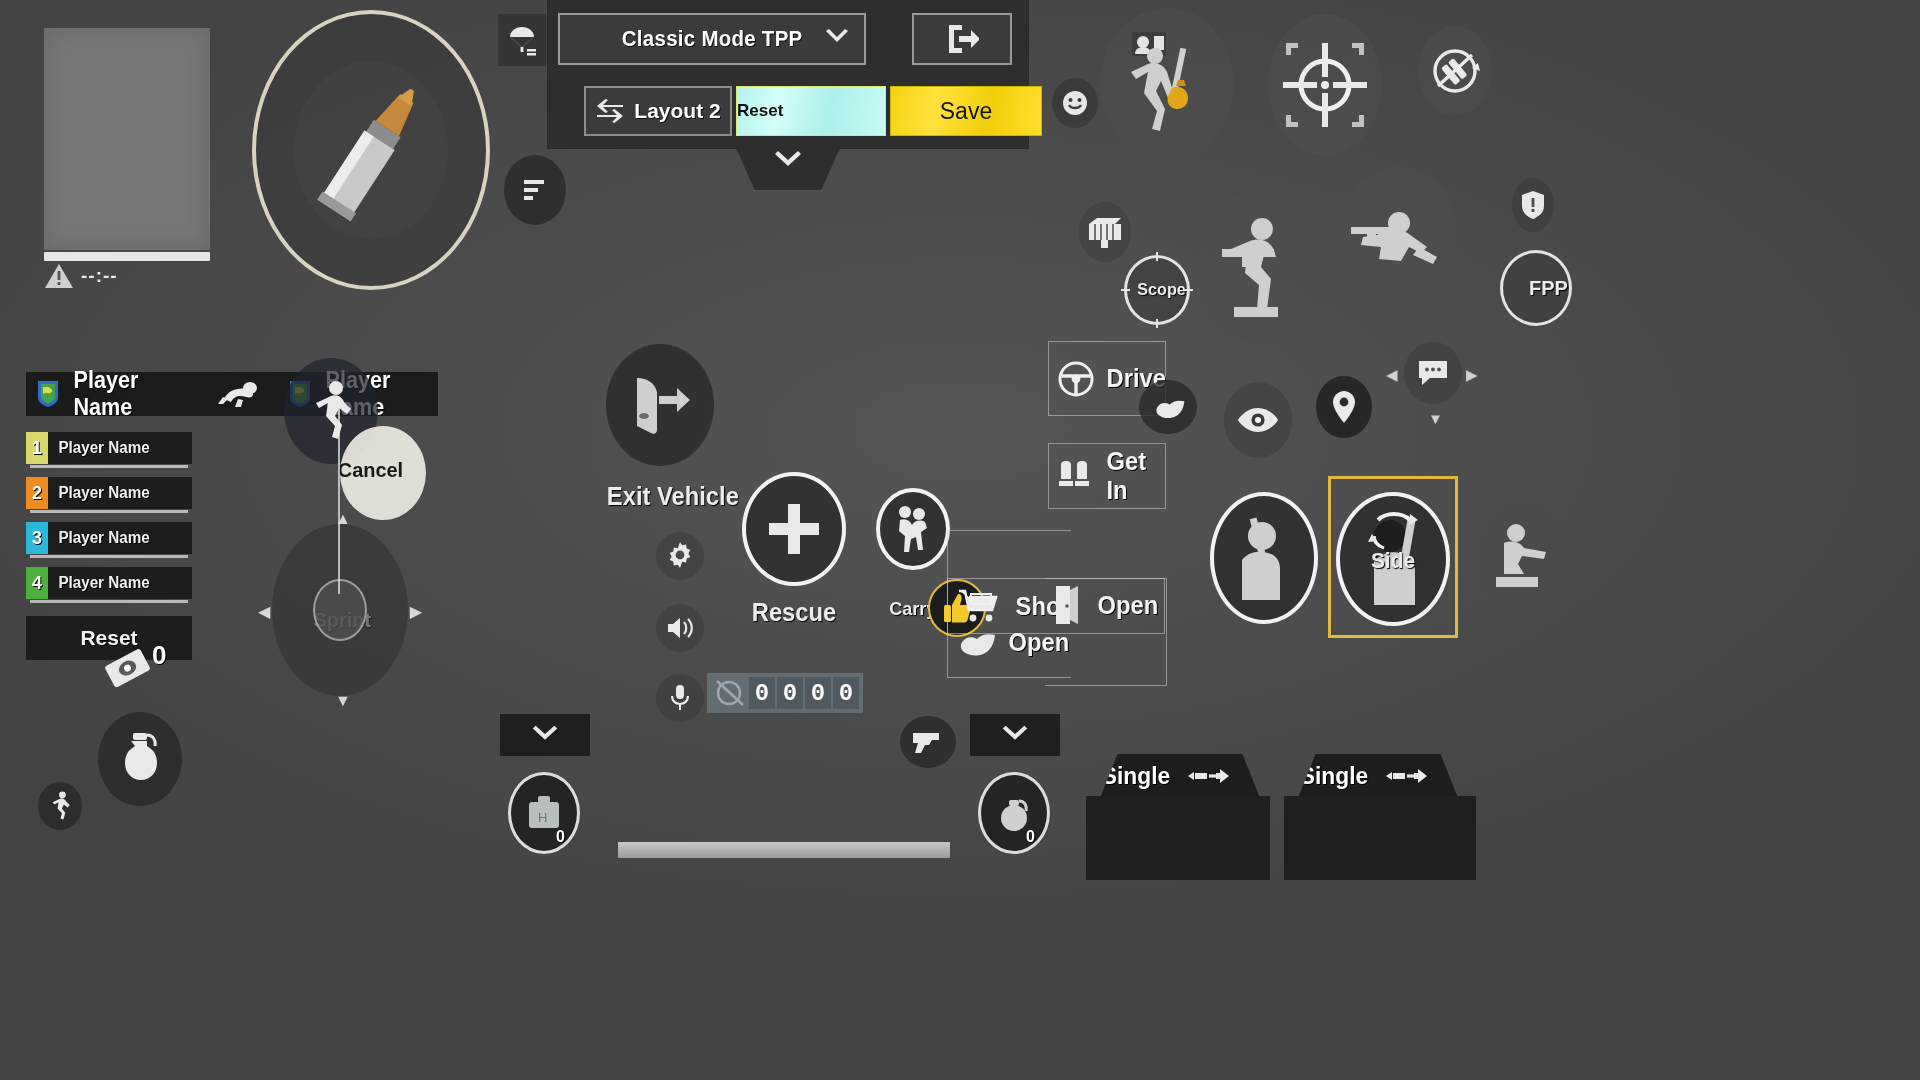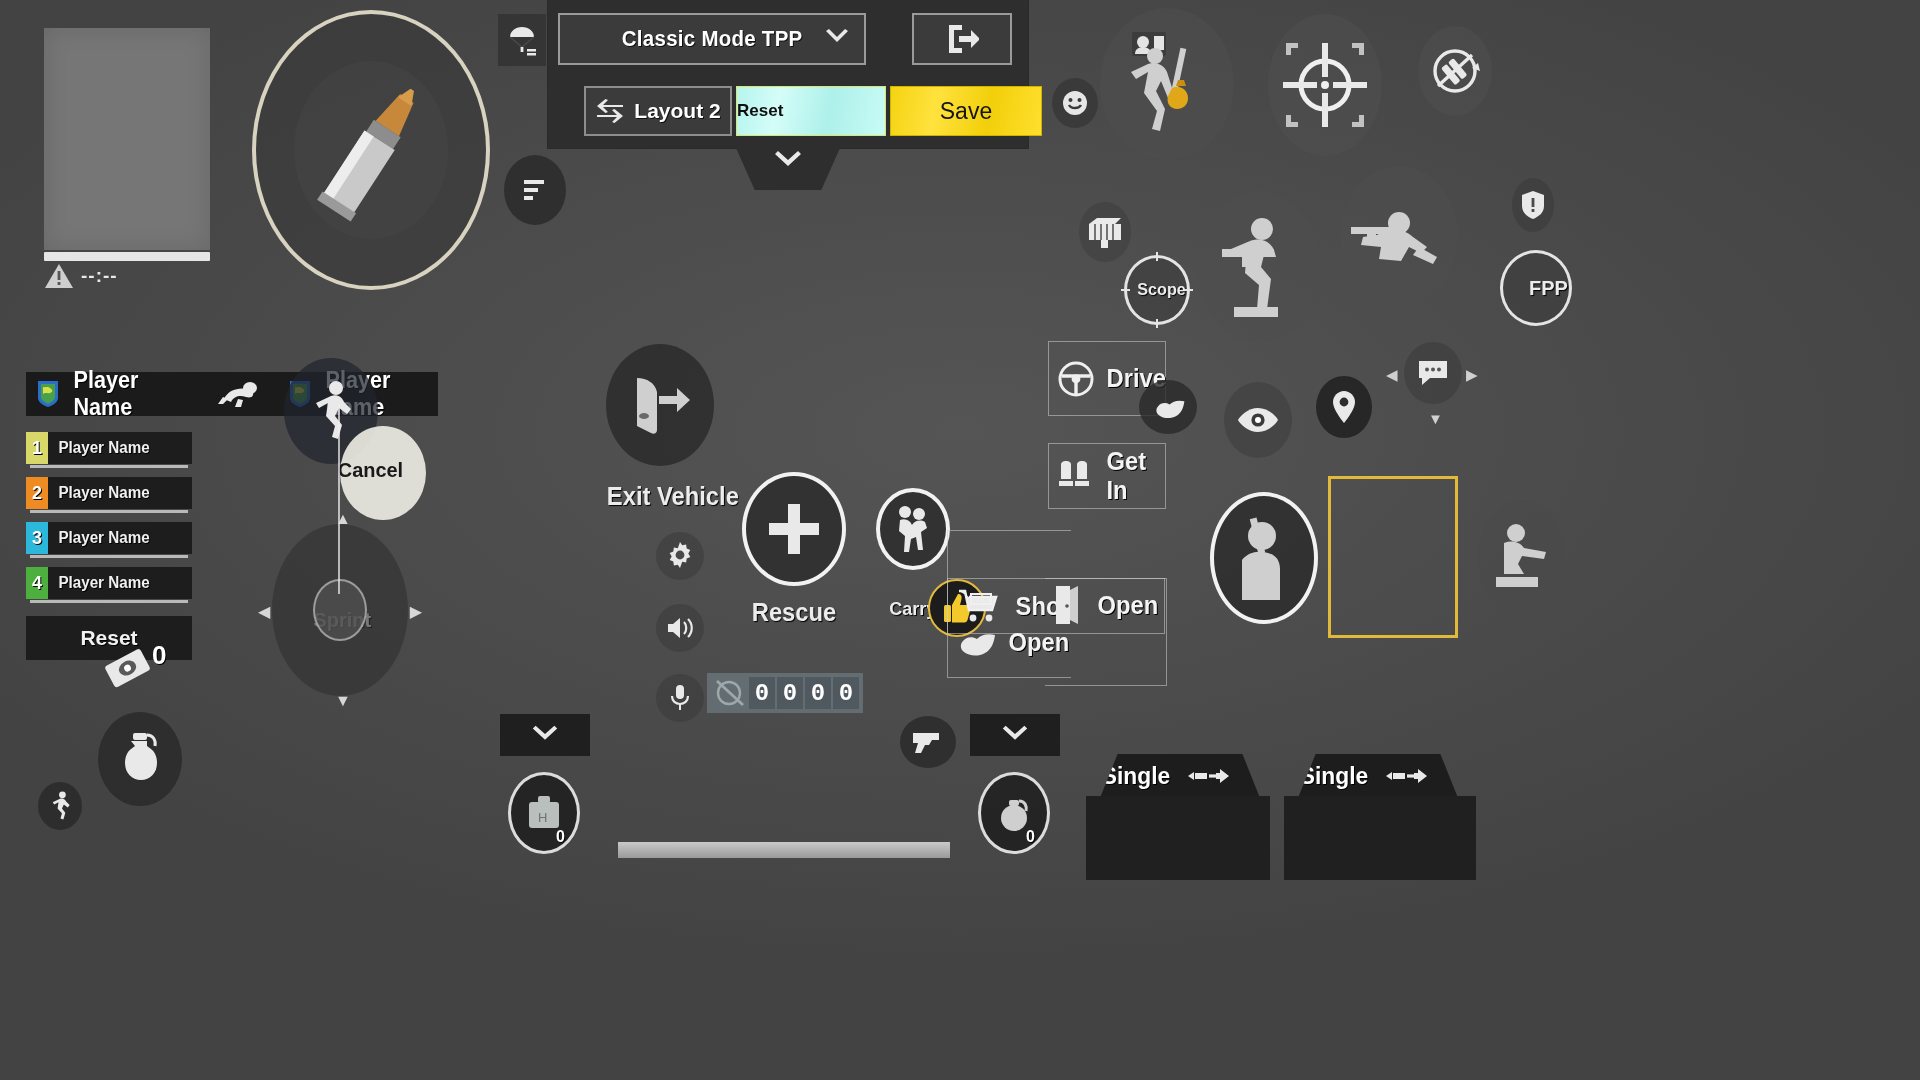--- a/index.html
+++ b/index.html
@@ -645,20 +645,34 @@
     <span class="icn">
       <svg width="64" height="84" viewBox="0 0 64 84">
         <circle class="fillg" cx="30" cy="20" r="14"></circle>
         <path class="fillg" d="M10 44c6-8 16-10 26-7 8 2 12 8 12 16v31H10z"></path>
         <rect class="fillg" x="22" y="2" width="7" height="36" transform="rotate(-14 25 20)"></rect>
       </svg>
     </span>
   </div>
 
   <div class="abs" id="selBox"></div>
+  <div class="abs slot ring" style="left:1336px;top:492px;width:114px;height:134px;">
+    <span class="icn">
+      <svg width="78" height="94" viewBox="0 0 78 94">
+        <circle cx="36" cy="24" r="16" fill="#1d1d1d"></circle>
+        <path class="fillg" d="M20 50c6-9 18-12 29-8 8 3 12 9 12 17v34H20z"></path>
+        <rect class="fillg" x="50" y="8" width="8" height="40" transform="rotate(10 54 28)"></rect>
+        <path d="M24 8c8-8 24-8 32 0" fill="none" stroke="#f2f2f2" stroke-width="4"></path>
+        <path class="fillw" d="M56 2l8 6-9 5z"></path>
+        <path d="M30 36c-6-2-10-6-10-12" fill="none" stroke="#f2f2f2" stroke-width="3.4"></path>
+        <path class="fillw" d="M18 22l-4 8 9-1z"></path>
+      </svg>
+    </span>
+    <span class="capLbl abs" style="left:0;right:0;top:52px;font-size:22px">Side</span>
+  </div>
 
   <div class="abs slot" style="left:1478px;top:500px;width:86px;height:114px;background:rgba(74,74,74,.55)">
     <span class="icn">
       <svg width="62" height="72" viewBox="0 0 62 72">
         <circle class="fillg" cx="26" cy="12" r="9"></circle>
         <path class="fillg" d="M14 22c8-3 16-1 20 5l22 4-2 7-22-3-4 8 6 10H14z"></path>
         <rect class="fillg" x="6" y="56" width="42" height="10"></rect>
       </svg>
     </span>
   </div>

